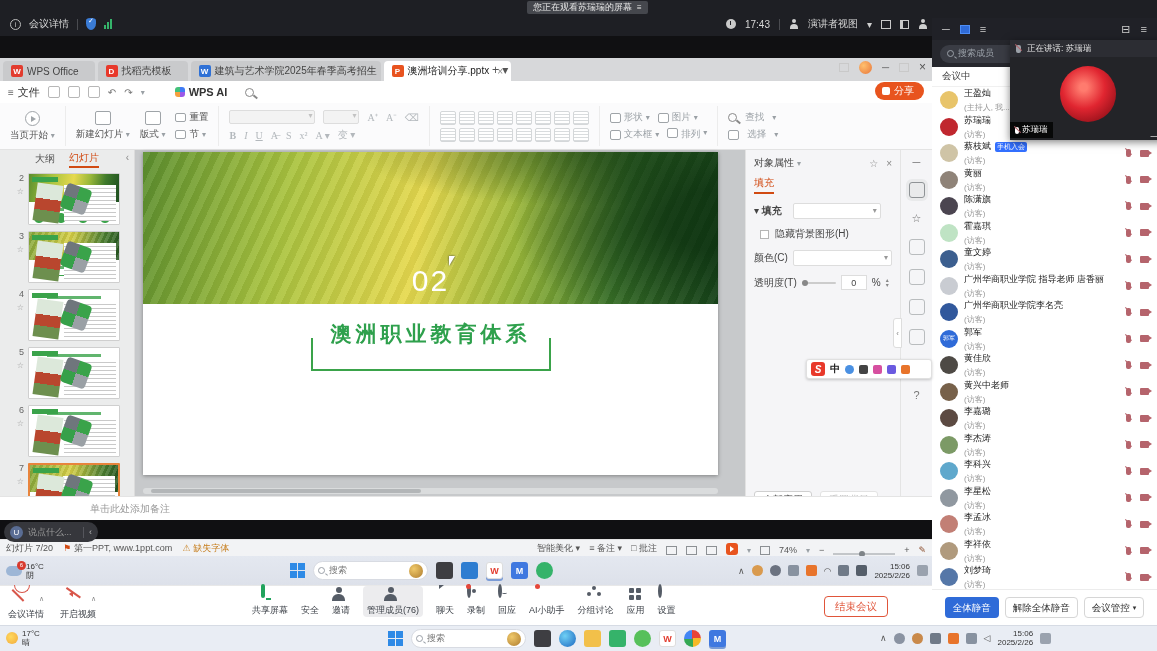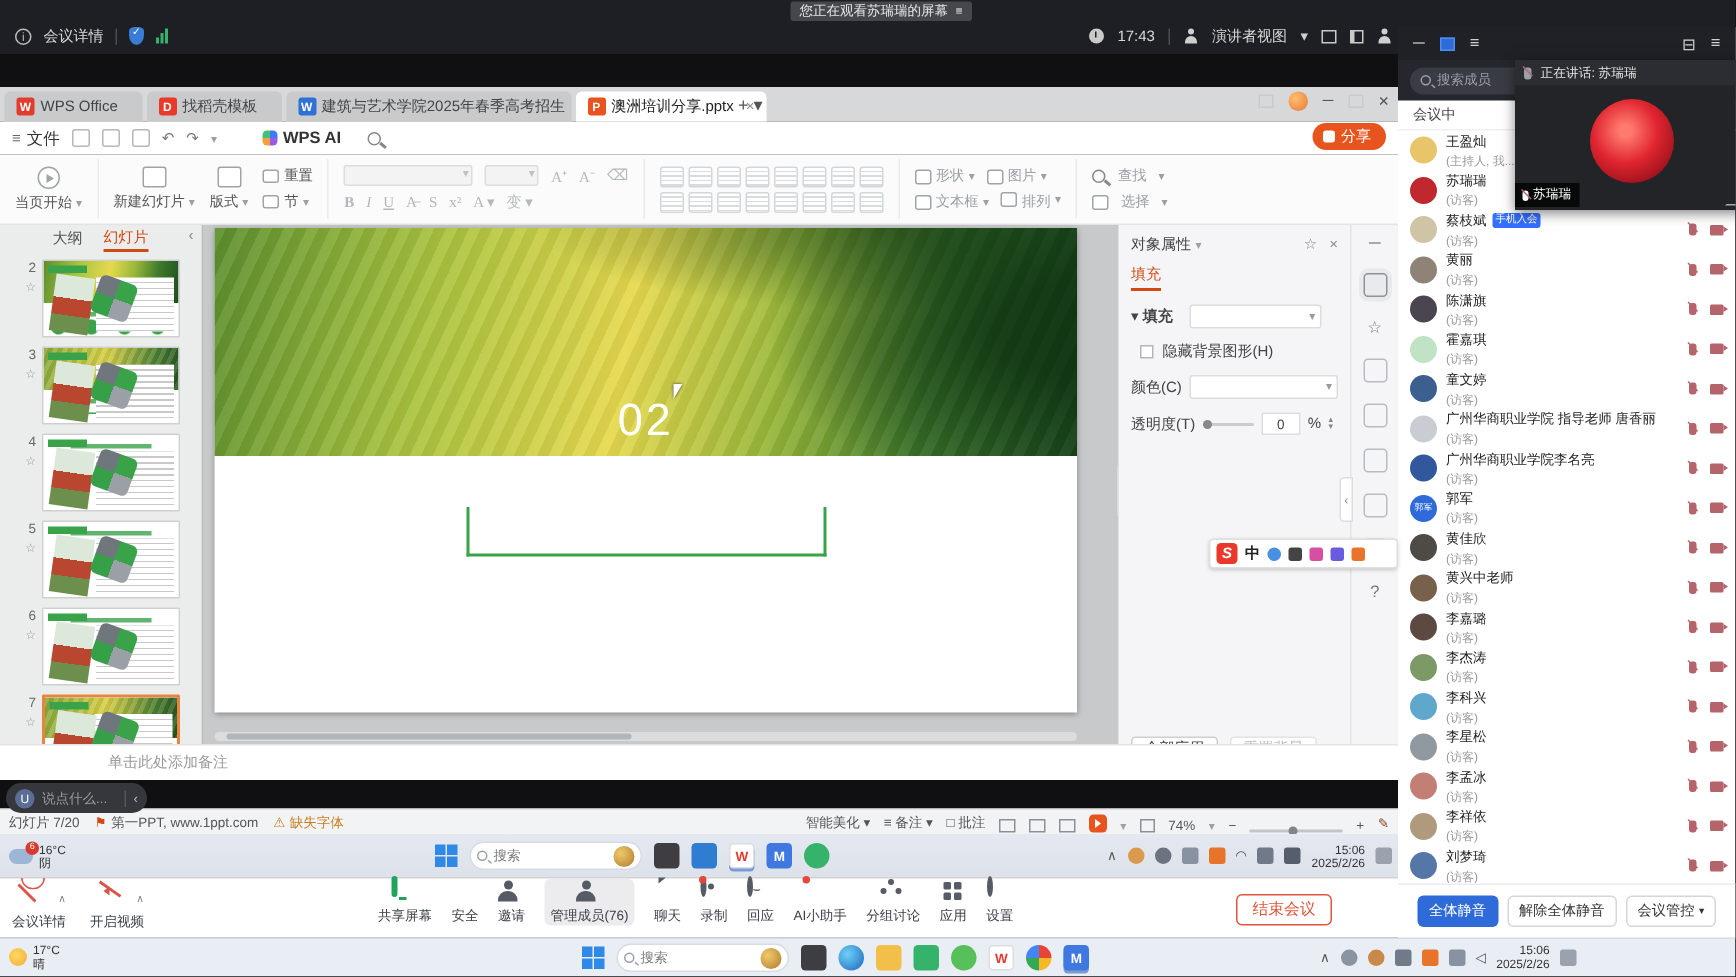--- a/index.html
+++ b/index.html
@@ -133,21 +133,21 @@
   .btn-sm.disabled{color:#bbb;border-color:#e3e3e3}
 
   
   .rstrip{position:absolute;left:900px;top:0;width:32px;height:365px;background:#f5f5f7;border-left:1px solid #e4e4e4;display:flex;flex-direction:column;align-items:center;padding-top:6px;gap:14px;color:#666}
   .rs-ic{width:16px;height:16px;border:1px solid #b9bcbe;border-radius:3px;position:relative}
   .rs-ic.active{border:1px solid #8f9396;background:#e9eaeb;box-shadow:0 0 0 3px #e9eaeb}
   .rs-glyph{font-size:11px;color:#777}
   .rstrip-collapse{position:absolute;left:893px;top:168px;width:9px;height:30px;background:#fff;border:1px solid #ddd;border-radius:3px 0 0 3px;color:#888;font-size:8px;display:flex;align-items:center;justify-content:center}
 
   
-  .notes{position:absolute;left:0;top:460px;width:932px;height:24px;background:#fff;border-top:1px solid #e4e4e4;color:#9a9a9a;font-size:10px;line-height:24px;padding-left:72px}
+  .notes{position:absolute;left:0;top:460px;width:932px;height:24px;background:#fff;border-top:1px solid #e4e4e4;color:#9a9a9a;font-size:10px;line-height:24px;padding-left:90px}
   .statusbar{position:absolute;left:0;top:503px;width:932px;height:17px;background:#f2f3f5;border-top:1px solid #e2e2e2;display:flex;align-items:center;gap:10px;font-size:9px;color:#555;padding:0 6px}
   .warn{color:#c77f1f;display:flex;gap:3px;align-items:center}
   .flag{color:#d14a12}
   .sb-right{margin-left:auto;display:flex;align-items:flex-end;gap:9px}
   .view-ic{width:11px;height:9px;border:1px solid #8c9094}
   .play-ic{width:12px;height:12px;border-radius:3px;background:#e8541e;position:relative}
   .play-ic:after{content:"";position:absolute;left:4px;top:3px;border-left:4px solid #fff;border-top:3px solid transparent;border-bottom:3px solid transparent}
   .zoom-track{width:62px;height:2px;background:#c3c6c9;position:relative}
   .zoom-track .kn{position:absolute;left:26px;top:-2px;width:6px;height:6px;border-radius:50%;background:#7f8488}
 
@@ -567,20 +567,21 @@
             </div>
           </div>
         </div>
       <span class="thumb-plus">+</span>
     </div>
 
     <div class="canvas">
       <div class="slide">
         <div class="slide-img"></div>
         <div class="slide-num">02</div>
+        <div class="slide-title">澳洲职业教育体系</div>
         <div class="slide-bracket"></div>
         <div class="cursor"></div>
       </div>
       <div class="h-scroll">
           <span class="thumb-bar"></span>
         </div>
       <div class="cv-collapse">‹</div>
     </div>
 
     <div class="props">

